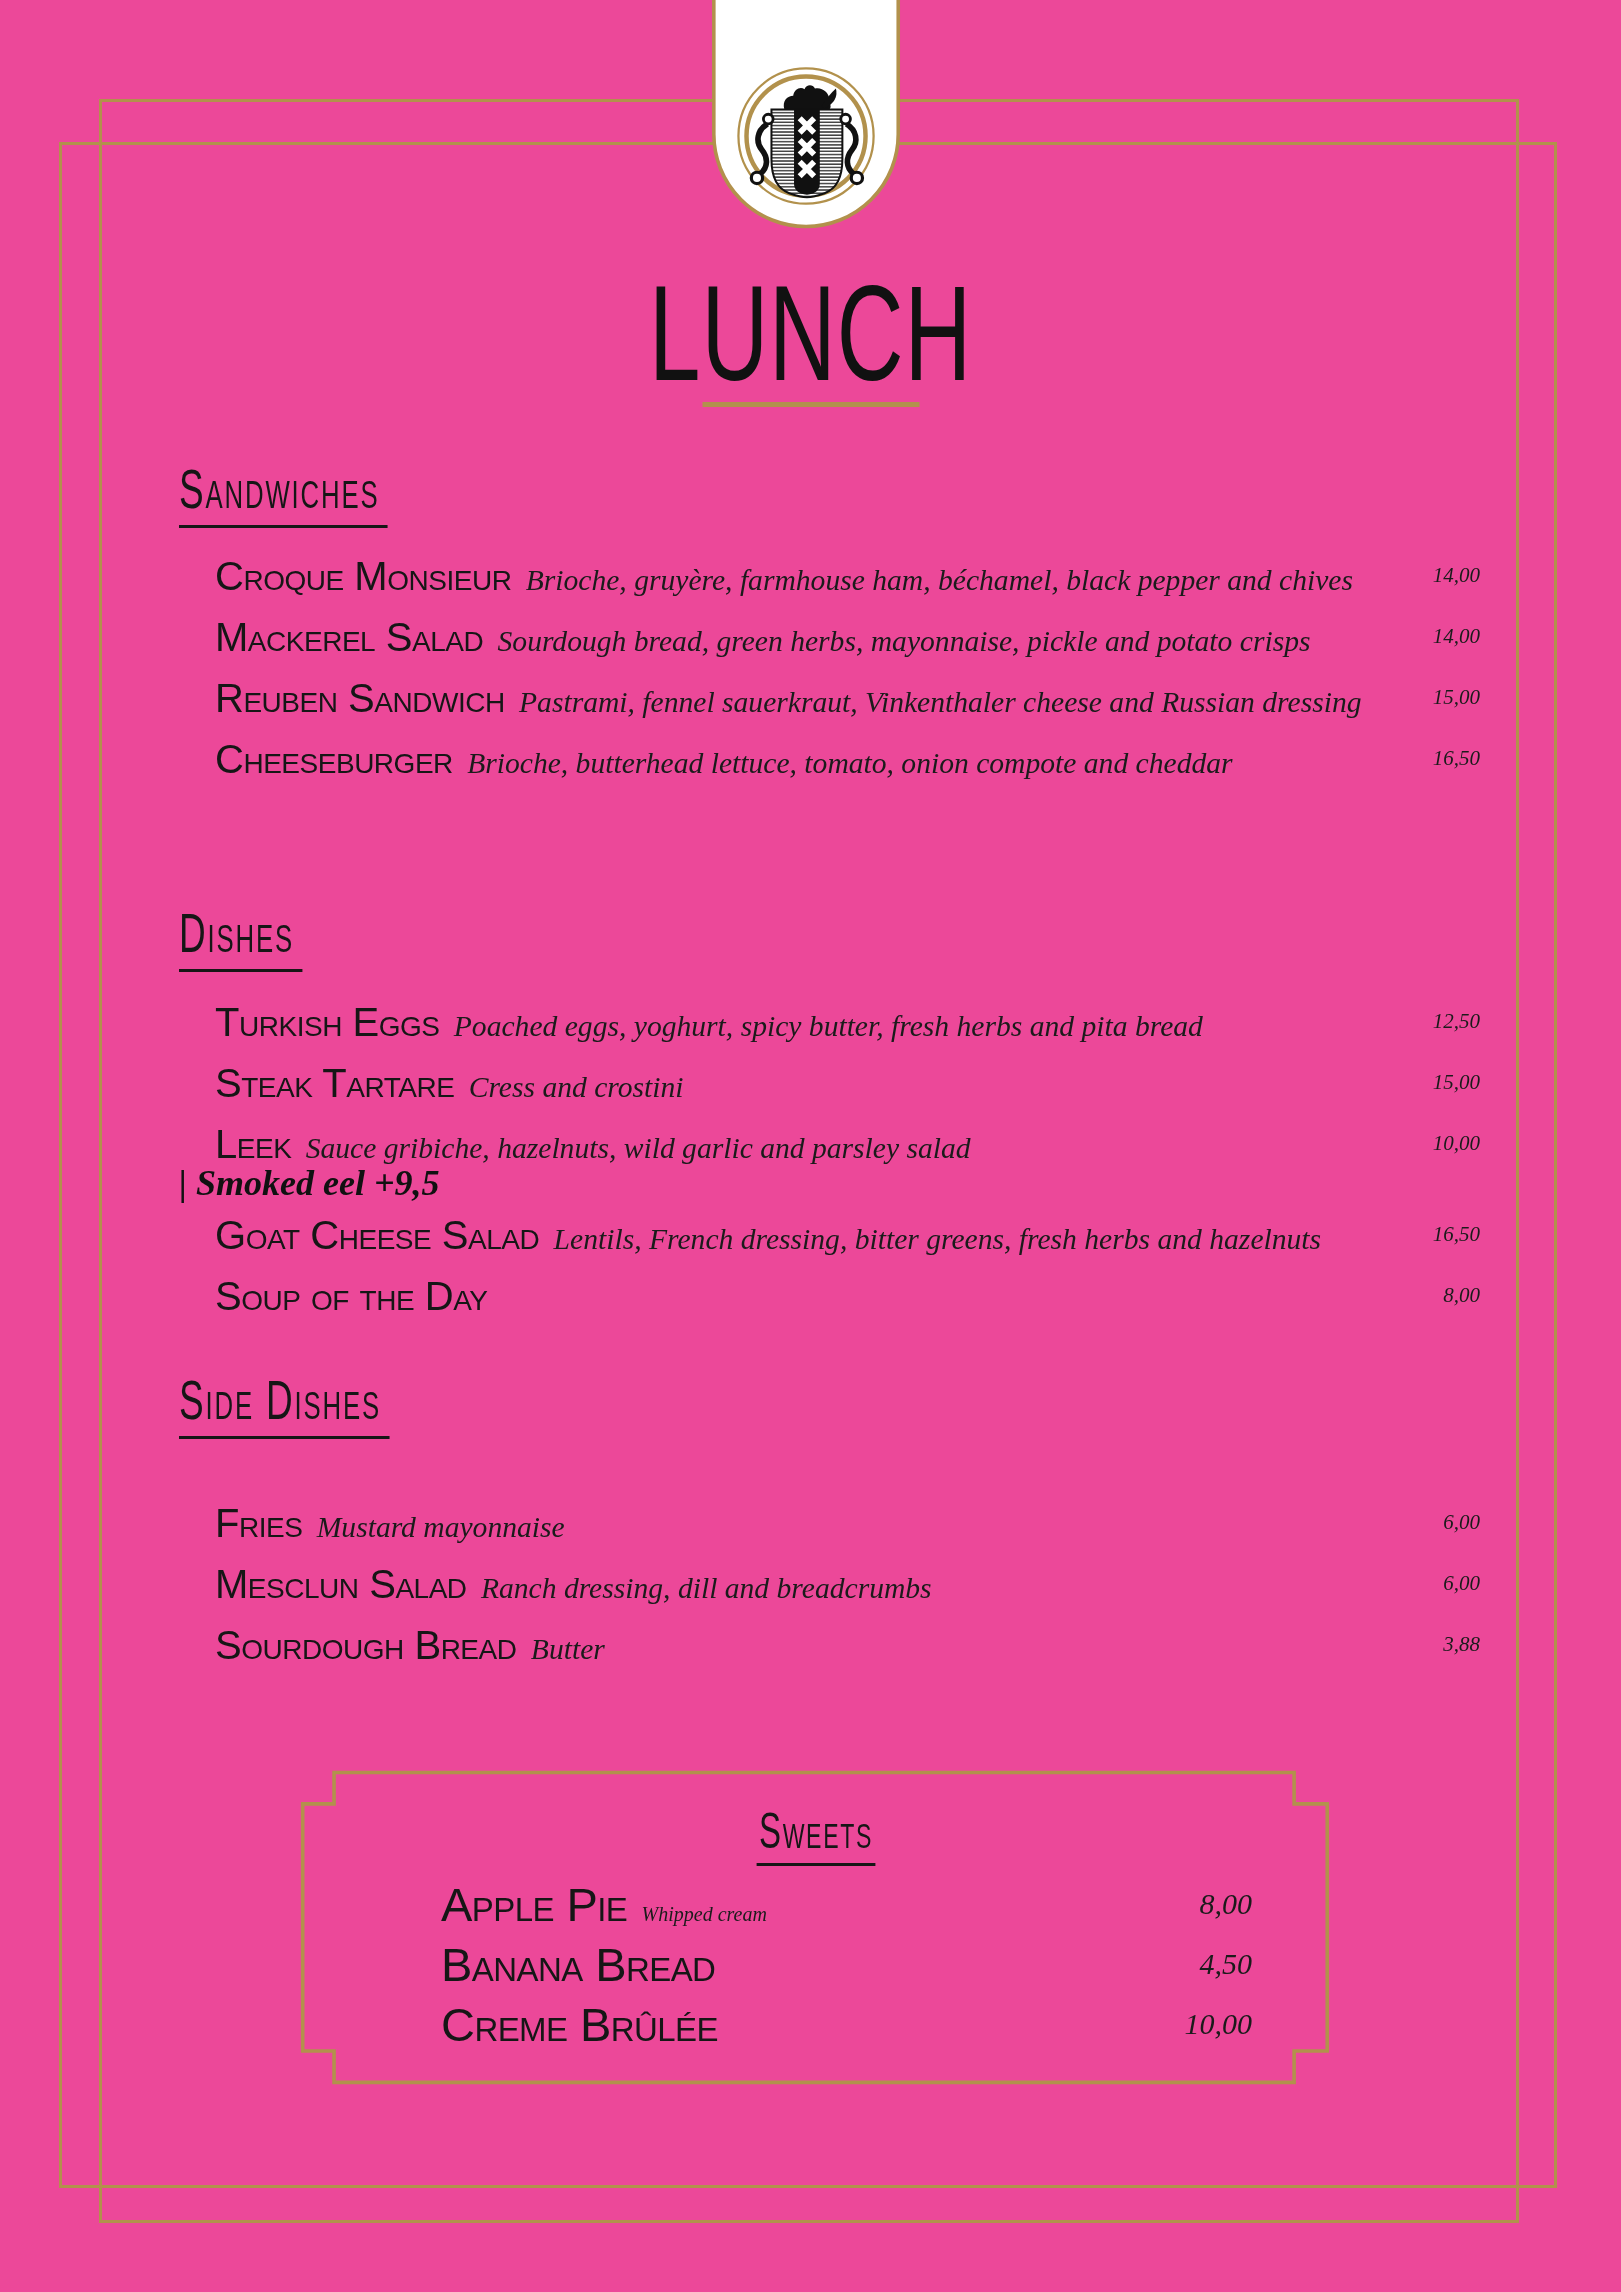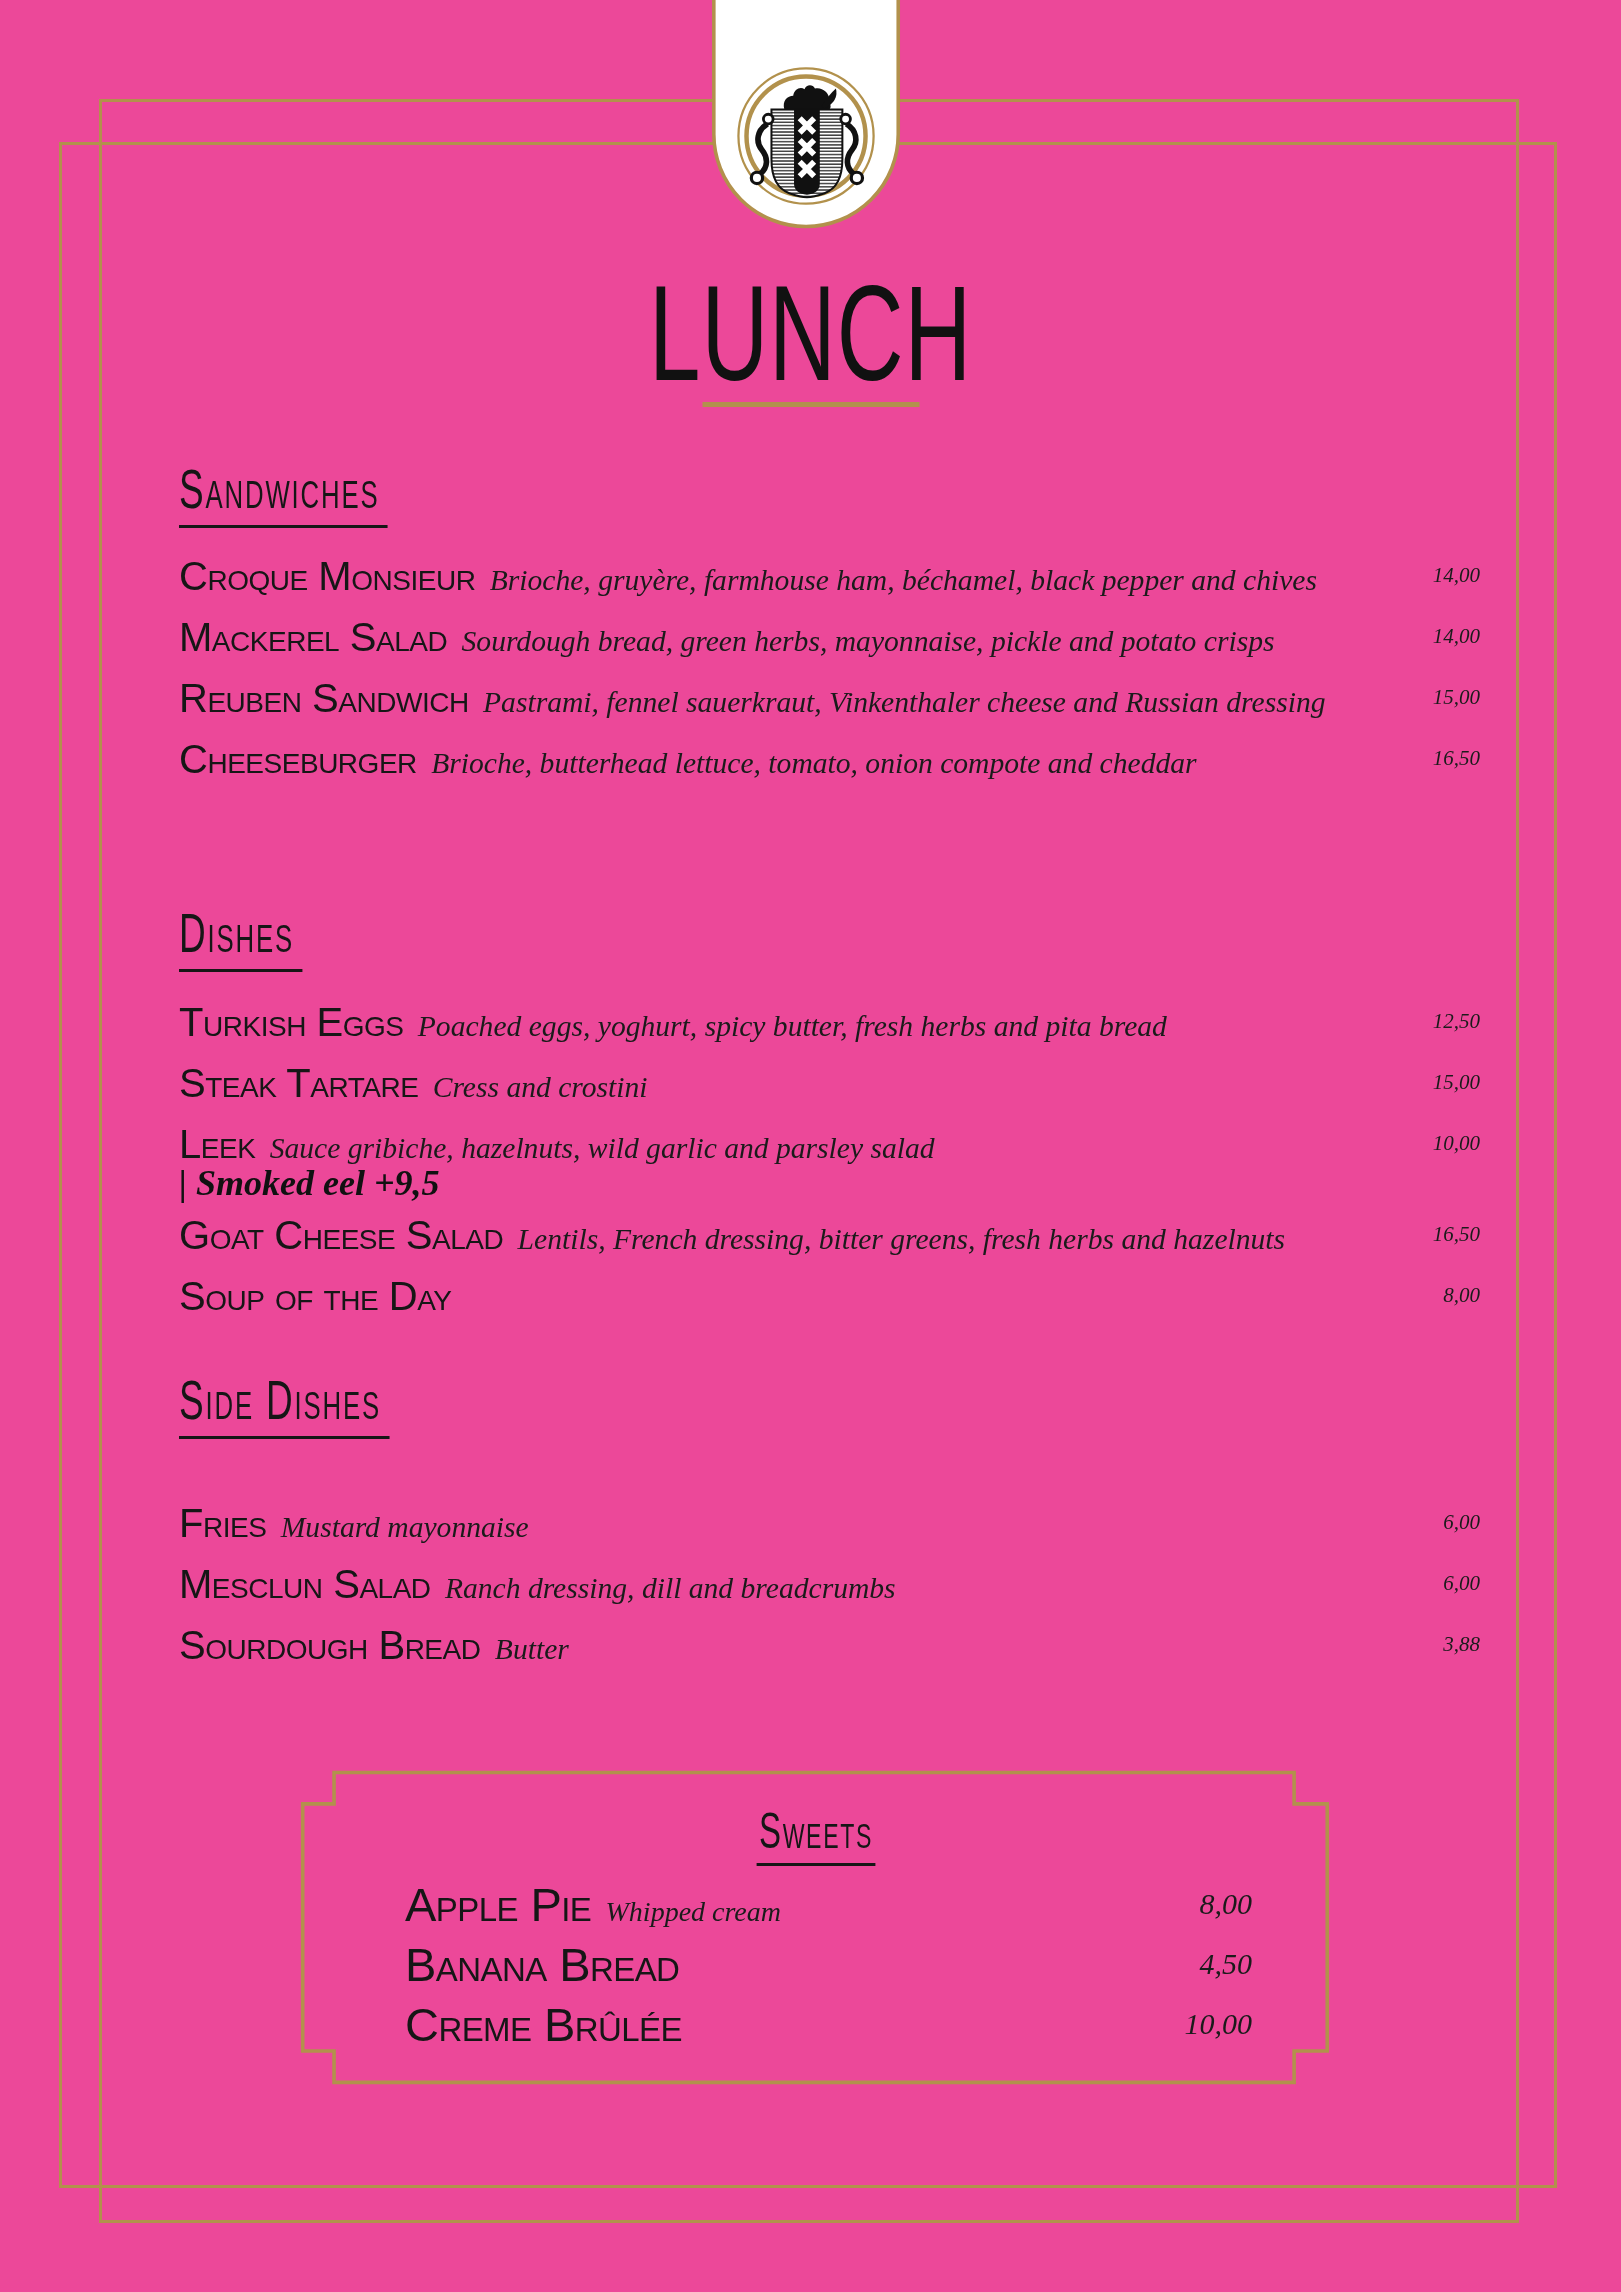--- a/index.html
+++ b/index.html
@@ -51,21 +51,21 @@
     border-bottom:3.6px solid var(--ink);
     padding:0 12.5px 8px 0;
     color:var(--ink);
     white-space:nowrap;
   }
   .items{position:absolute;left:179px;right:141px;}
   .row{
     display:flex;justify-content:space-between;align-items:center;
     height:61px;
   }
-  .left{white-space:nowrap;line-height:1;}
+  .left{white-space:nowrap;line-height:1;margin-left:36px;}
   .nm{
     font-family:"Liberation Sans",sans-serif;
     font-variant:small-caps;
     font-size:40px;
     letter-spacing:-0.012em;
     font-weight:400;
     color:var(--ink);
   }
   .desc{
     font-family:"Liberation Serif",serif;
@@ -106,21 +106,21 @@
     letter-spacing:0.05em;font-weight:500;
     transform:scaleX(0.66);
     transform-origin:center bottom;
     border-bottom:3.6px solid var(--ink);
     padding:0 3.6px 7.2px 3.6px;
     color:var(--ink);
   }
   #sweets-items{position:absolute;left:405px;right:369px;top:1874px;}
   #sweets-items .row{height:60px;}
   #sweets-items .nm{font-size:47px;}
-  #sweets-items .desc{font-size:28px;font-family:Liberation Serif, serif;}
+  #sweets-items .desc{font-size:20px;font-family:Liberation Serif, serif;}
   #sweets-items .price{font-size:30px;}
 </style>
 </head>
 <body>
 
 <div id="page">
 
   <div id="frame-a" class="frame"></div>
   <div id="frame-b" class="frame"></div>
 

